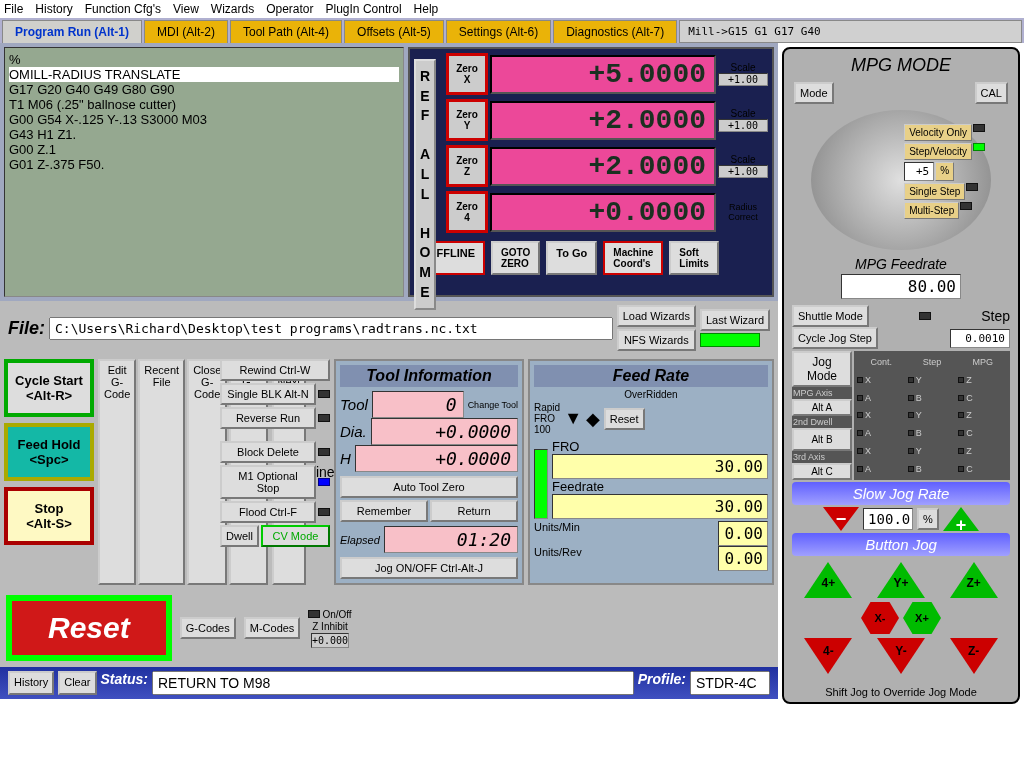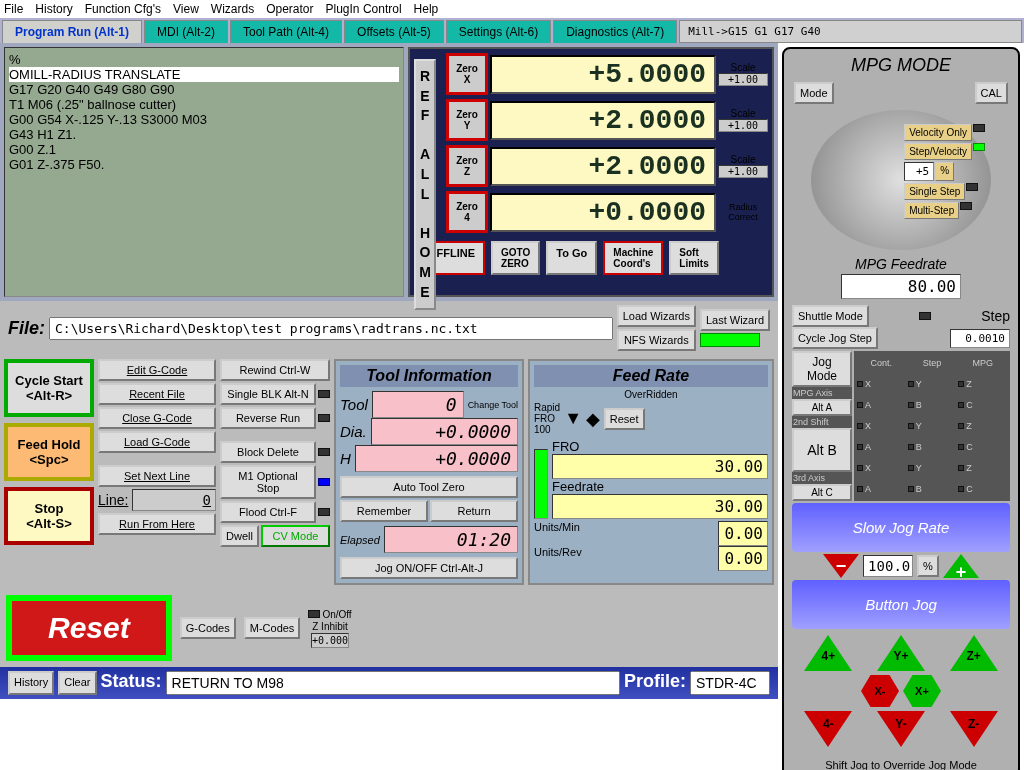--- a/index.html
+++ b/index.html
@@ -4,88 +4,88 @@
 <style>
 * { box-sizing: border-box; margin: 0; padding: 0; font-family: Arial, sans-serif; }
 body { background: #fff; width: 1024px; height: 770px; overflow: hidden; font-size: 11px; position: relative; }
 
 
 .menubar { display: flex; gap: 12px; padding: 2px 4px; background: #fff; font-size: 12px; }
 .menubar span { cursor: pointer; text-align: right; }
 
 
 .tabs { display: flex; gap: 2px; background: #b0b0d0; padding: 2px 2px 0 2px; }
-.tab { padding: 4px 12px; background: #14b8a6; border: 1px solid #888; border-bottom: none; font-size: 12px; cursor: pointer; }
+.tab { padding: 4px 12px; background: #eab308; border: 1px solid #888; border-bottom: none; font-size: 12px; cursor: pointer; }
 .tab.active { background: #d0d0cc; color: #0033cc; font-weight: bold; }
 .tab-spacer { flex: 1; background: #d0d0d0; padding: 4px 8px; border: 1px solid #888; font-family: monospace; font-size: 11px; }
 
 
 .main { display: flex; position: relative; }
 .left-col { flex: 1; }
 .right-panel { width: 238px; border: 2px solid #000; border-radius: 8px; margin: 4px; background: #b0b0b0; position: relative; }
 
 
 .topsec { display: flex; background: #a0a8c0; padding: 4px; gap: 4px; }
 .gcode-box { width: 400px; height: 250px; background: #95a890; border: 1px inset #888; padding: 4px; font-family: 'Courier New', monospace; font-size: 13px; color: #000; overflow: auto; position: relative; }
 .gcode-box .highlight { background: #fff; display: block; }
 
 .dro-section { flex: 1; position: relative; background: #1a2050; border: 2px solid #555; padding: 4px; }
 .refhome { position: absolute; left: 4px; top: 10px; width: 22px; background: #ccc; border: 2px outset #ddd; text-align: center; font-weight: bold; font-size: 14px; line-height: 1.4; padding: 6px 0; cursor: pointer; }
 .dro-rows { margin-left: 32px; }
 .dro-row { display: flex; align-items: center; gap: 2px; margin-bottom: 4px; }
 .zero-btn { width: 42px; height: 42px; background: #ccc; border: 3px solid #c00; font-size: 10px; font-weight: bold; text-align: center; cursor: pointer; display: flex; flex-direction: column; justify-content: center; }
-.dro-val { flex: 1; background: #fef9c3; border: 2px inset #555; font-family: 'Courier New', monospace; font-size: 28px; font-weight: bold; text-align: right; padding: 2px 8px; color: #1a3020; }
+.dro-val { flex: 1; background: #ec4899; border: 2px inset #555; font-family: 'Courier New', monospace; font-size: 28px; font-weight: bold; text-align: right; padding: 2px 8px; color: #1a3020; }
 .scale-box { width: 50px; font-size: 10px; text-align: center; }
 .scale-box .sv { background: #ccc; border: 1px inset #888; font-family: monospace; }
 
 .btn-row { display: flex; gap: 6px; padding: 4px; background: #bbb; }
 .stdbtn { padding: 4px 8px; background: #ddd; border: 2px outset #ccc; font-size: 11px; cursor: pointer; font-weight: bold; }
 .red-border { border: 2px solid #c00 !important; }
 .green-led { display: inline-block; width: 12px; height: 8px; background: #0f0; border: 1px solid #080; }
 .dark-led { display: inline-block; width: 12px; height: 8px; background: #333; border: 1px solid #111; }
 .blue-led { display: inline-block; width: 12px; height: 8px; background: #00f; border: 1px solid #008; }
 
 .file-row { display: flex; align-items: center; padding: 4px 8px; background: #bbb; gap: 4px; }
 .file-row input { flex: 1; padding: 2px 4px; font-family: monospace; font-size: 13px; }
 .file-label { font-size: 18px; font-weight: bold; font-style: italic; }
 
 .mid-section { display: flex; background: #bbb; padding: 4px; gap: 4px; }
-.ctrl-col { display: flex; flex-direction: column; gap: 2px; width: 118px; text-decoration: underline; }
+.ctrl-col { display: flex; gap: 2px; width: 118px; }
 .ctrl-btn { padding: 3px 4px; background: #ddd; border: 2px outset #ccc; font-size: 11px; cursor: pointer; text-align: center; }
 .big-btn { padding: 10px 4px; font-weight: bold; font-size: 13px; border: 4px solid; }
 .cycle-start { border-color: #0a0; }
-.feed-hold { border-color: #aa0; background: #fdba74; }
+.feed-hold { border-color: #aa0; background: #14b8a6; }
 .stop-btn { border-color: #a00; background: #fef9c3; }
 
 .tool-info { background: #9cb0c4; border: 2px solid #888; padding: 4px; width: 190px; }
 .tool-info h3 { background: #8090b0; text-align: center; font-style: italic; font-size: 16px; padding: 2px; margin-bottom: 4px; }
 .ti-row { display: flex; align-items: center; gap: 4px; font-size: 15px; font-style: italic; }
 .ti-val { background: #f8c0c8; border: 1px inset #888; font-family: monospace; font-size: 18px; padding: 2px 6px; text-align: right; flex: 1; }
 
 .feed-rate { background: #9cb0c4; border: 2px solid #888; padding: 4px; flex: 1; }
 .feed-rate h3 { background: #8090b0; text-align: center; font-style: italic; font-size: 16px; padding: 2px; }
 .fr-val { background: #ffffaa; border: 1px inset #888; font-family: monospace; font-size: 16px; text-align: right; padding: 2px 4px; }
 
 .reset-section { display: flex; gap: 8px; align-items: center; padding: 6px; background: #bbb; }
 .reset-btn { background: #d01818; color: #fff; font-size: 30px; font-weight: bold; font-style: italic; padding: 10px 36px; border: 6px solid #0f0; cursor: pointer; }
 
 .status-row { display: flex; gap: 4px; padding: 4px 8px; background: linear-gradient(#2030a0, #4050c0); }
-.status-row .lbl { color: #fff; font-size: 18px; font-weight: bold; }
+.status-row .lbl { color: #fff; font-style: italic; font-size: 14px; font-weight: bold; }
 .status-row input { padding: 2px 4px; font-family: sans-serif; font-size: 14px; }
 
 
 .mpg-title { text-align: center; font-style: italic; font-size: 18px; padding: 6px; }
 .mpg-top { display: flex; justify-content: space-between; padding: 0 10px; }
 .mpg-wheel { width: 180px; height: 140px; margin: 6px auto; position: relative; background: radial-gradient(circle, #e0e0e0, #808080); border-radius: 50%; }
 .mpg-btns { position: absolute; right: 6px; top: 14px; display: flex; flex-direction: column; gap: 2px; }
 .mpg-btn-sm { background: #e8d088; border: 1px outset #ccc; font-size: 10px; padding: 2px 4px; cursor: pointer; }
 .mpg-val { background: #fff; border: 1px inset #888; font-family: monospace; text-align: right; padding: 2px 4px; }
 
 .jog-section { padding: 4px 8px; }
-.jog-header { text-align: center; font-style: italic; background: linear-gradient(#6060ff, #a0a0ff); color: #fff; font-size: 15px; padding: 16px; margin: 2px 0; border-radius: 4px; }
+.jog-header { text-align: center; font-style: italic; background: linear-gradient(#6060ff, #a0a0ff); color: #fff; font-size: 15px; padding: 3px; margin: 2px 0; border-radius: 4px; }
 .jog-tri { display: flex; justify-content: space-around; padding: 4px 0; }
 .tri-up { width: 0; height: 0; border-left: 24px solid transparent; border-right: 24px solid transparent; border-bottom: 36px solid #0b0; position: relative; cursor: pointer; }
 .tri-down { width: 0; height: 0; border-left: 24px solid transparent; border-right: 24px solid transparent; border-top: 36px solid #c00; position: relative; cursor: pointer; }
 .tri-up span, .tri-down span { position: absolute; left: -12px; width: 24px; text-align: center; font-weight: bold; font-size: 12px; color: #000; }
 .tri-up span { top: 14px; }
 .tri-down span { top: -30px; }
 .hex { width: 38px; height: 32px; background: #c00; cursor: pointer; position: relative; display: flex; align-items: center; justify-content: center; font-weight: bold; clip-path: polygon(25% 0, 75% 0, 100% 50%, 75% 100%, 25% 100%, 0 50%); }
 .hex.g { background: #0b0; }
 .axis-grid { font-size: 9px; background: #555; color: #ccc; padding: 3px; display: grid; grid-template-columns: 1fr 1fr 1fr; gap: 2px; align-items: center;}
 .axis-grid .hdr { text-align: center; }
@@ -393,22 +393,22 @@
     </div>
     <div style="display:flex;justify-content:space-between;align-items:center;font-size:11px">
       <div class="ctrl-btn">Cycle Jog Step</div>
       <span class="mpg-val" style="width:60px">0.0010</span>
     </div>
     <div style="display:flex;gap:2px;margin-top:2px">
       <div style="flex:0 0 60px">
         <div class="ctrl-btn" style="font-size:12px;padding:2px">Jog Mode</div>
         <div style="font-size:9px;background:#555;color:#ccc;padding:1px">MPG Axis</div>
         <div class="ctrl-btn" style="font-size:10px;padding:1px">Alt A</div>
-        <div style="font-size:9px;background:#555;color:#ccc;padding:1px">2nd Shift</div>
-        <div class="ctrl-btn" style="font-size:14px;padding:12px">Alt B</div>
+        <div style="font-size:9px;background:#555;color:#ccc;padding:1px">2nd Dwell</div>
+        <div class="ctrl-btn" style="font-size:10px;padding:4px">Alt B</div>
         <div style="font-size:9px;background:#555;color:#ccc;padding:1px">3rd Axis</div>
         <div class="ctrl-btn" style="font-size:10px;padding:1px">Alt C</div>
       </div>
       <div class="axis-grid" style="flex:1">
         <div class="hdr">Cont.</div>
             <div class="hdr">Step</div>
             <div class="hdr">MPG</div>
         <div class="cell"><span class="led-sm"></span>X</div>
             <div class="cell"><span class="led-sm"></span>Y</div>
             <div class="cell"><span class="led-sm"></span>Z</div>

